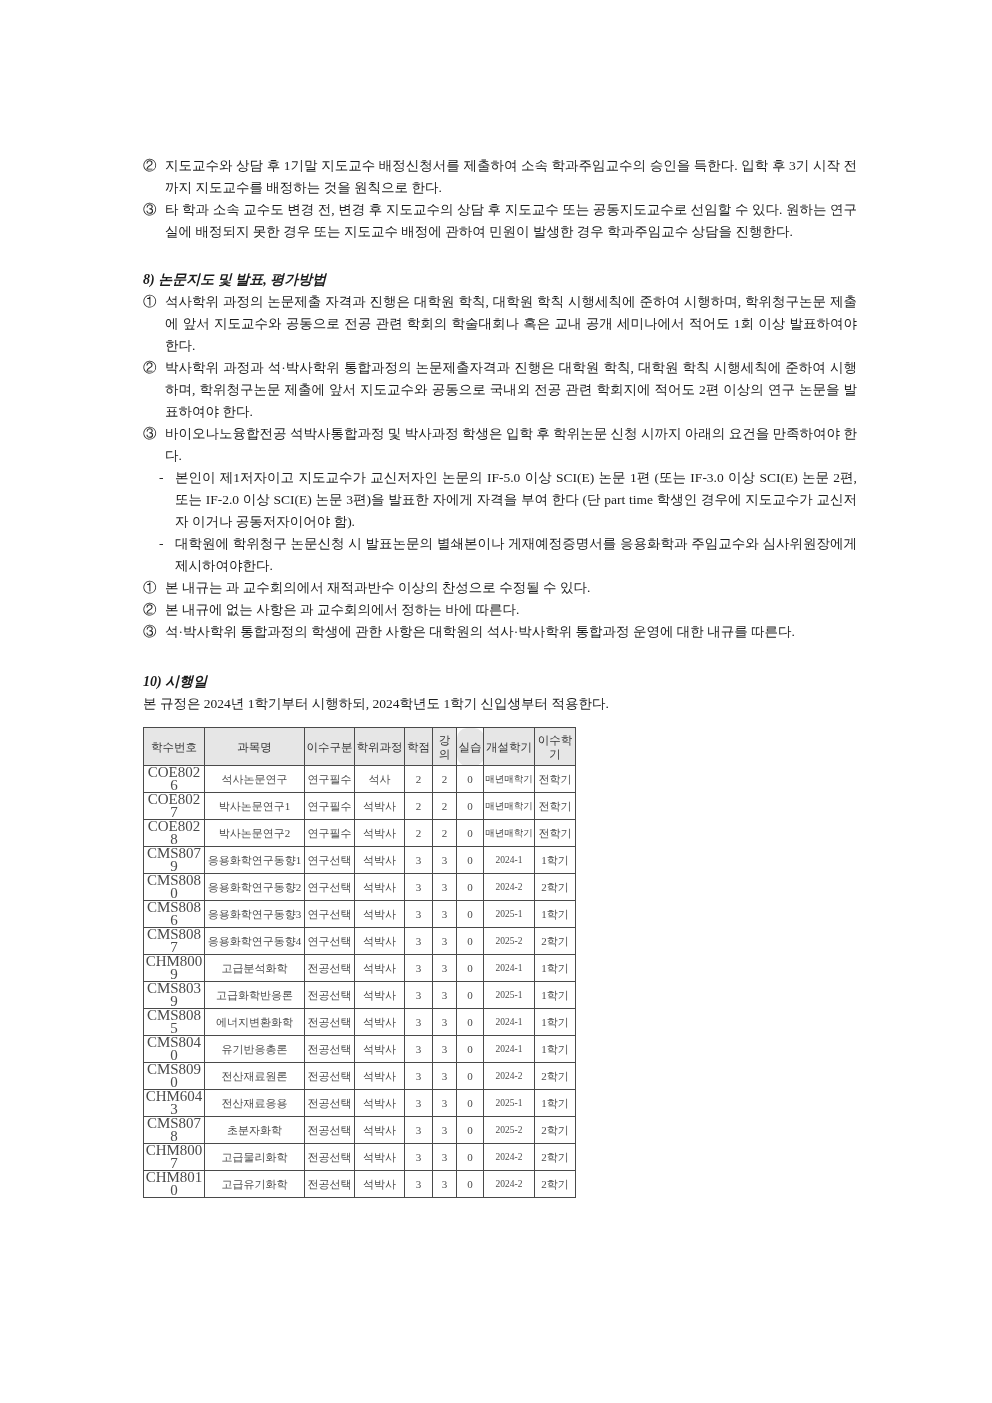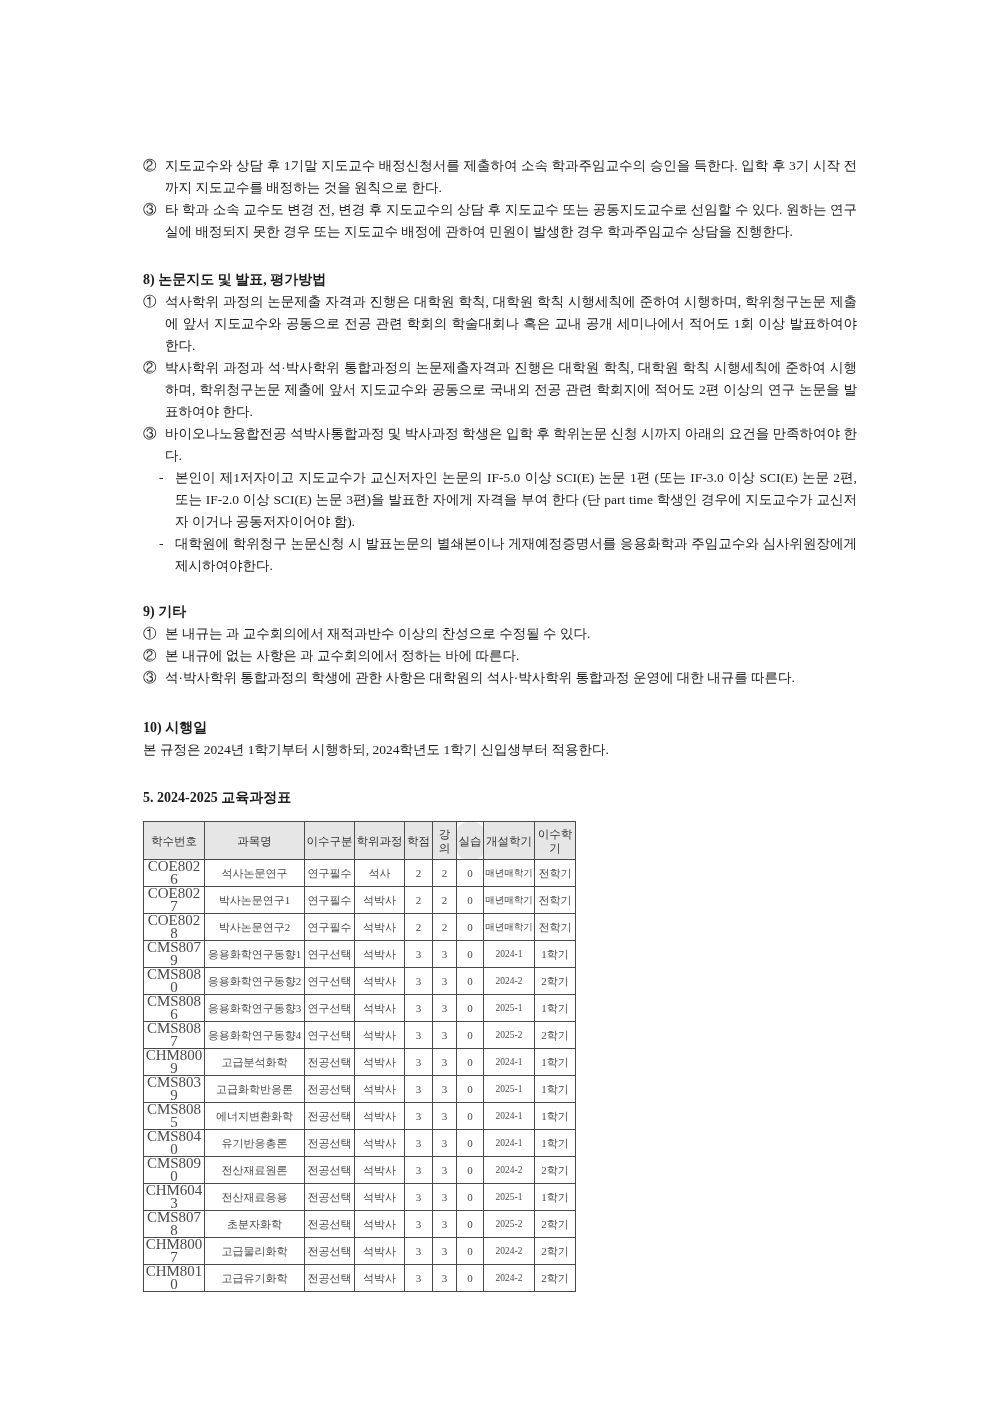--- a/index.html
+++ b/index.html
@@ -27,20 +27,21 @@
     flex:1;
     text-align:justify;
   }
   .subitems{padding-left:16px;}
   .subpara .marker{flex:0 0 16px;}
   .sec-title{
     font-weight:bold;
     font-size:14px;
     line-height:22px;
     margin:0;
+    font-style:italic;
   }
   .mt-sec8{margin-top:26px;}
   .mt-sec9{margin-top:24px;}
   .mt-sec10{margin-top:28px;}
   .mt-table-title{margin-top:26px;}
   .plain{
     font-size:13.5px;
     line-height:22px;
     text-align:justify;
   }
@@ -107,38 +108,36 @@
     <div class="para subpara">
       <span class="marker">-</span>
       <div class="txt">본인이 제1저자이고 지도교수가 교신저자인 논문의 IF-5.0 이상 SCI(E) 논문 1편 (또는 IF-3.0 이상 SCI(E) 논문 2편, 또는 IF-2.0 이상 SCI(E) 논문 3편)을 발표한 자에게 자격을 부여 한다 (단 part time 학생인 경우에 지도교수가 교신저자 이거나 공동저자이어야 함).</div>
     </div>
     <div class="para subpara">
       <span class="marker">-</span>
       <div class="txt">대학원에 학위청구 논문신청 시 발표논문의 별쇄본이나 게재예정증명서를 응용화학과 주임교수와 심사위원장에게 제시하여야한다.</div>
     </div>
   </div>
 
-  <h3 class="sec-title mt-sec9">9) 기타</h3>
   <div class="para">
     <span class="marker">①</span>
     <div class="txt">본 내규는 과 교수회의에서 재적과반수 이상의 찬성으로 수정될 수 있다.</div>
   </div>
   <div class="para">
     <span class="marker">②</span>
     <div class="txt">본 내규에 없는 사항은 과 교수회의에서 정하는 바에 따른다.</div>
   </div>
   <div class="para">
     <span class="marker">③</span>
     <div class="txt">석·박사학위 통합과정의 학생에 관한 사항은 대학원의 석사·박사학위 통합과정 운영에 대한 내규를 따른다.</div>
   </div>
 
   <h3 class="sec-title mt-sec10">10) 시행일</h3>
   <div class="plain">본 규정은 2024년 1학기부터 시행하되, 2024학년도 1학기 신입생부터 적용한다.</div>
 
-  <h3 class="sec-title mt-table-title">5. 2024-2025 교육과정표</h3>
   <table class="course">
     <thead>
       <tr>
           <th style="width: 58px;">학수번호</th>
           <th style="width: 97px;">과목명</th>
           <th style="width: 47px;">이수구분</th>
           <th style="width: 47px;">학위과정</th>
           <th style="width: 25px;">학점</th>
           <th style="width: 21px;">강의</th>
           <th style="width: 24px; border-radius: 10px;">실습</th>

